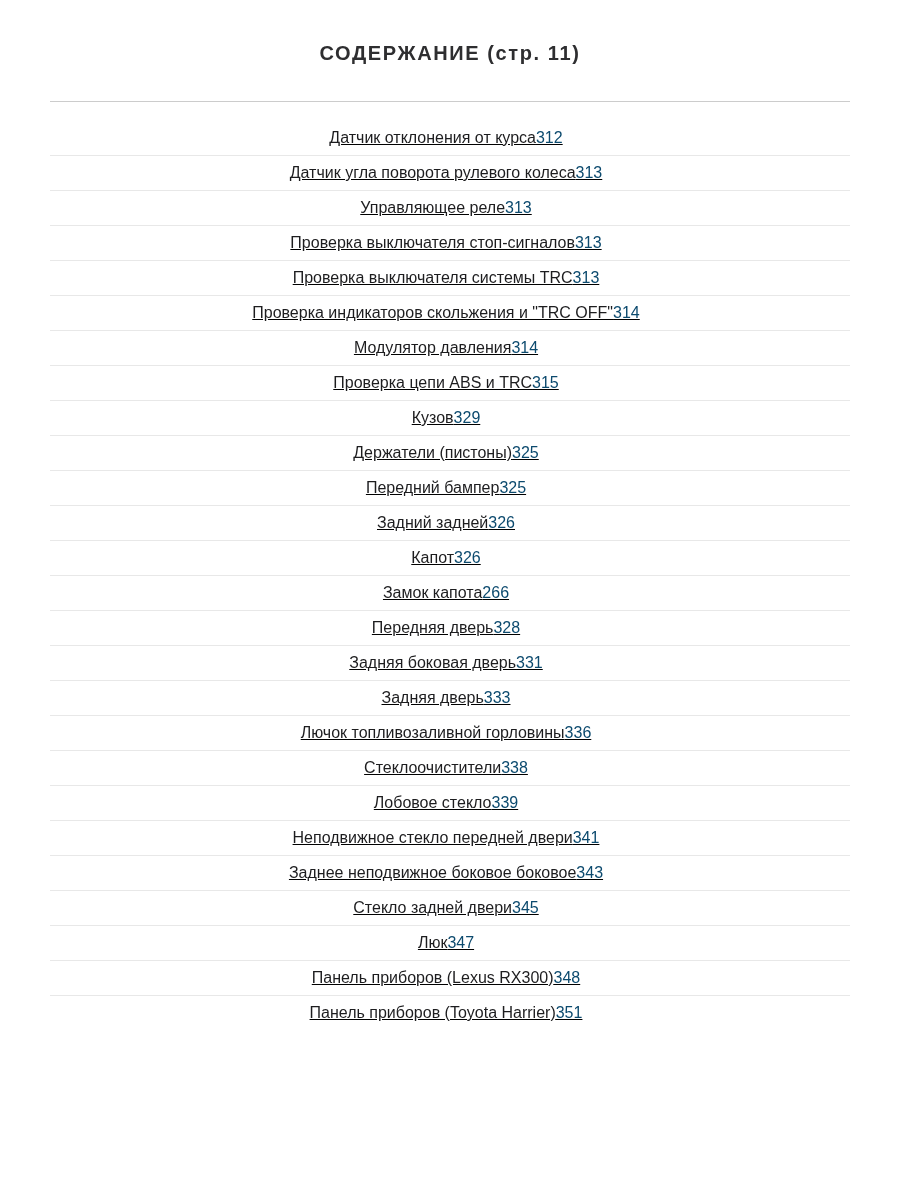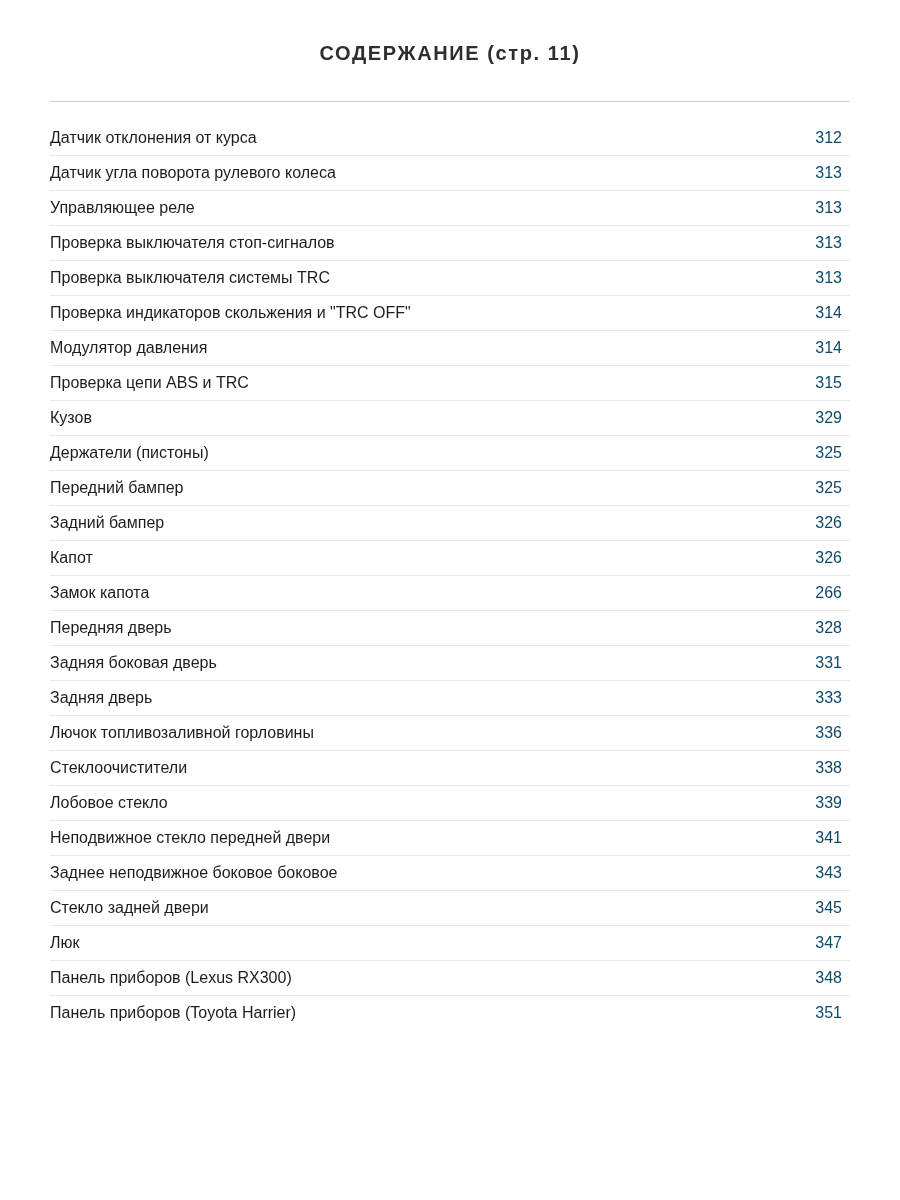--- a/index.html
+++ b/index.html
@@ -37,23 +37,24 @@
     border-top: 1px solid #cccccc;
     margin: 35px 0 0 0;
   }
   .toc-list {
     margin-top: 19px;
   }
   .toc-row {
     height: 34px;
     display: flex;
     align-items: center;
-    justify-content: space-between;
+    justify-content: center;
     border-bottom: 1px solid #e8e8e8;
     cursor: pointer;
+    text-decoration: underline;
   }
   .toc-label {
     font-size: 16px;
     line-height: 20px;
     color: #1d1d1f;
     white-space: nowrap;
   }
   .toc-page {
     font-size: 16px;
     line-height: 20px;
@@ -131,21 +132,21 @@
     <span class="toc-label">Держатели (пистоны)</span>
     <span class="toc-page">325</span>
   </div>
 
   <div class="toc-row">
     <span class="toc-label">Передний бампер</span>
     <span class="toc-page">325</span>
   </div>
 
   <div class="toc-row">
-    <span class="toc-label">Задний бампер</span>
+    <span class="toc-label">Задний задней</span>
     <span class="toc-page">326</span>
   </div>
 
   <div class="toc-row">
     <span class="toc-label">Капот</span>
     <span class="toc-page">326</span>
   </div>
 
   <div class="toc-row">
     <span class="toc-label">Замок капота</span>

